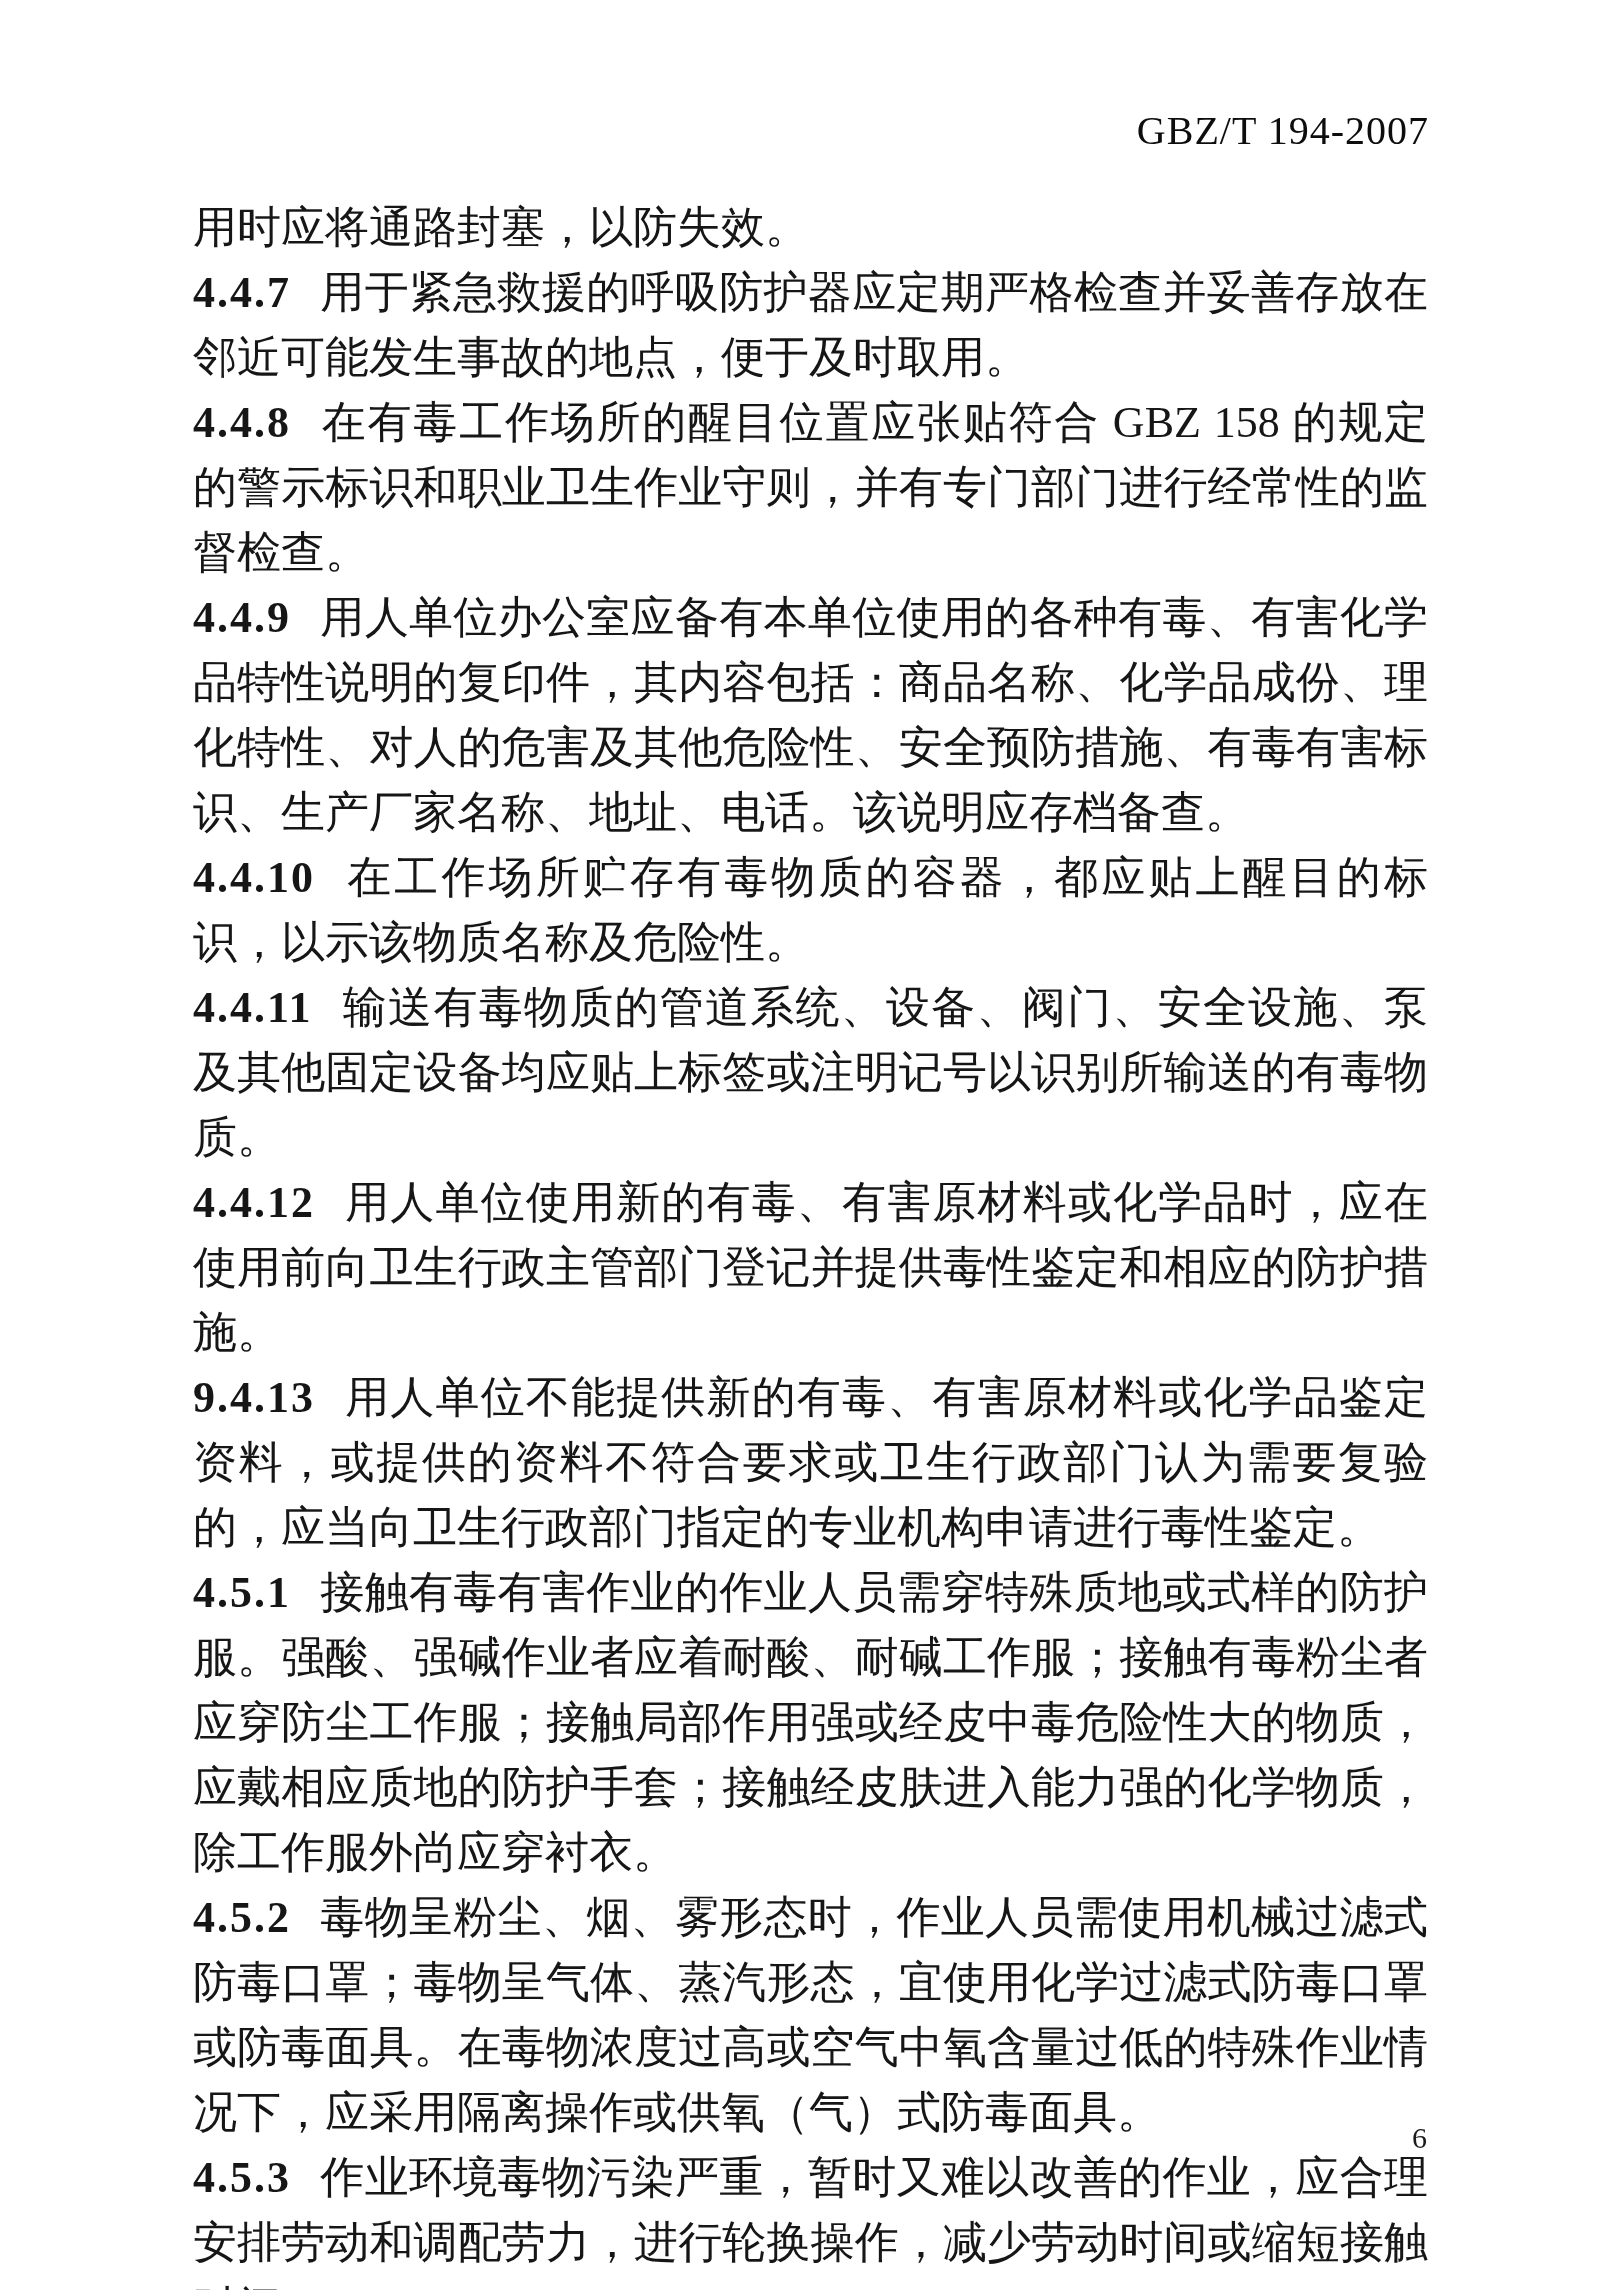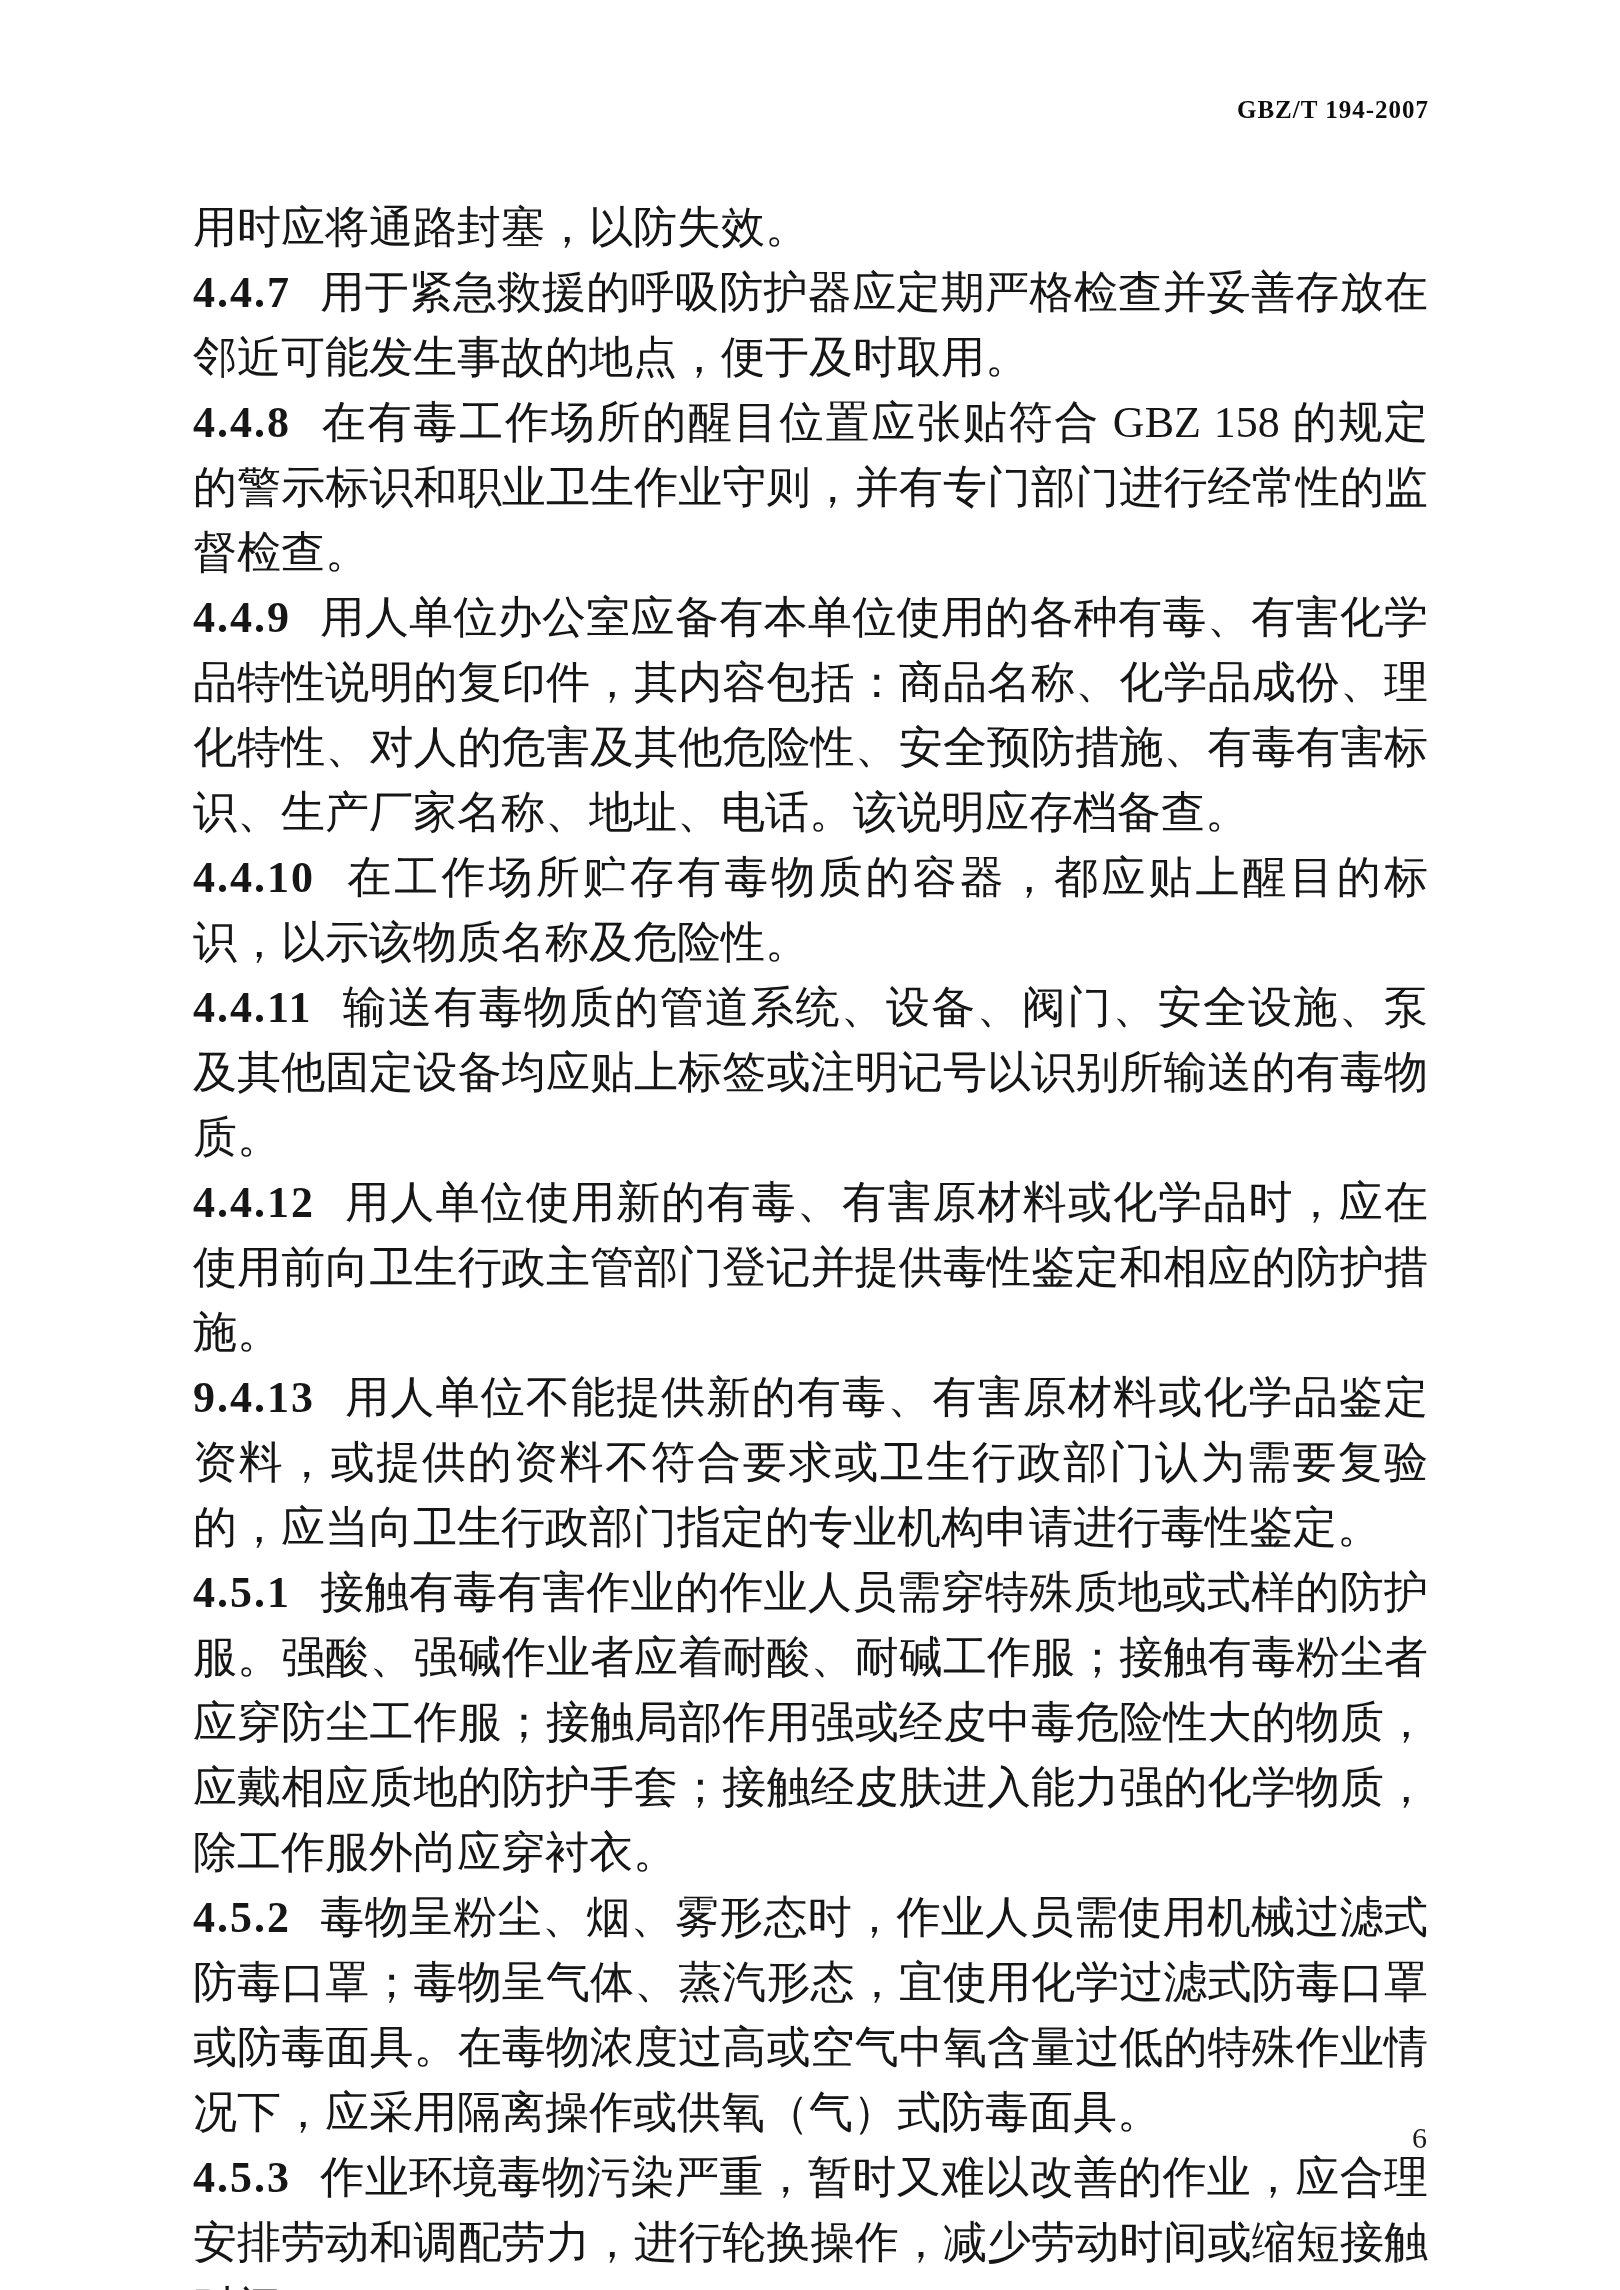--- a/index.html
+++ b/index.html
@@ -11,24 +11,24 @@
     position: relative;
     width: 1620px;
     height: 2291px;
     background: #ffffff;
     color: #141414;
     font-family: "Liberation Serif", "DejaVu Serif", serif;
     overflow: hidden;
   }
   .doc-code {
     position: absolute;
-    top: 96px;
+    top: 107px;
     right: 191px;
-    font-size: 25px;
-    font-weight: bold;
+    font-size: 40px;
+    font-weight: normal;
     letter-spacing: 1px;
     color: #0d0d0d;
     white-space: nowrap;
   }
   .content {
     position: absolute;
     left: 193px;
     top: 195px;
     width: 1235px;
     font-size: 44px;

